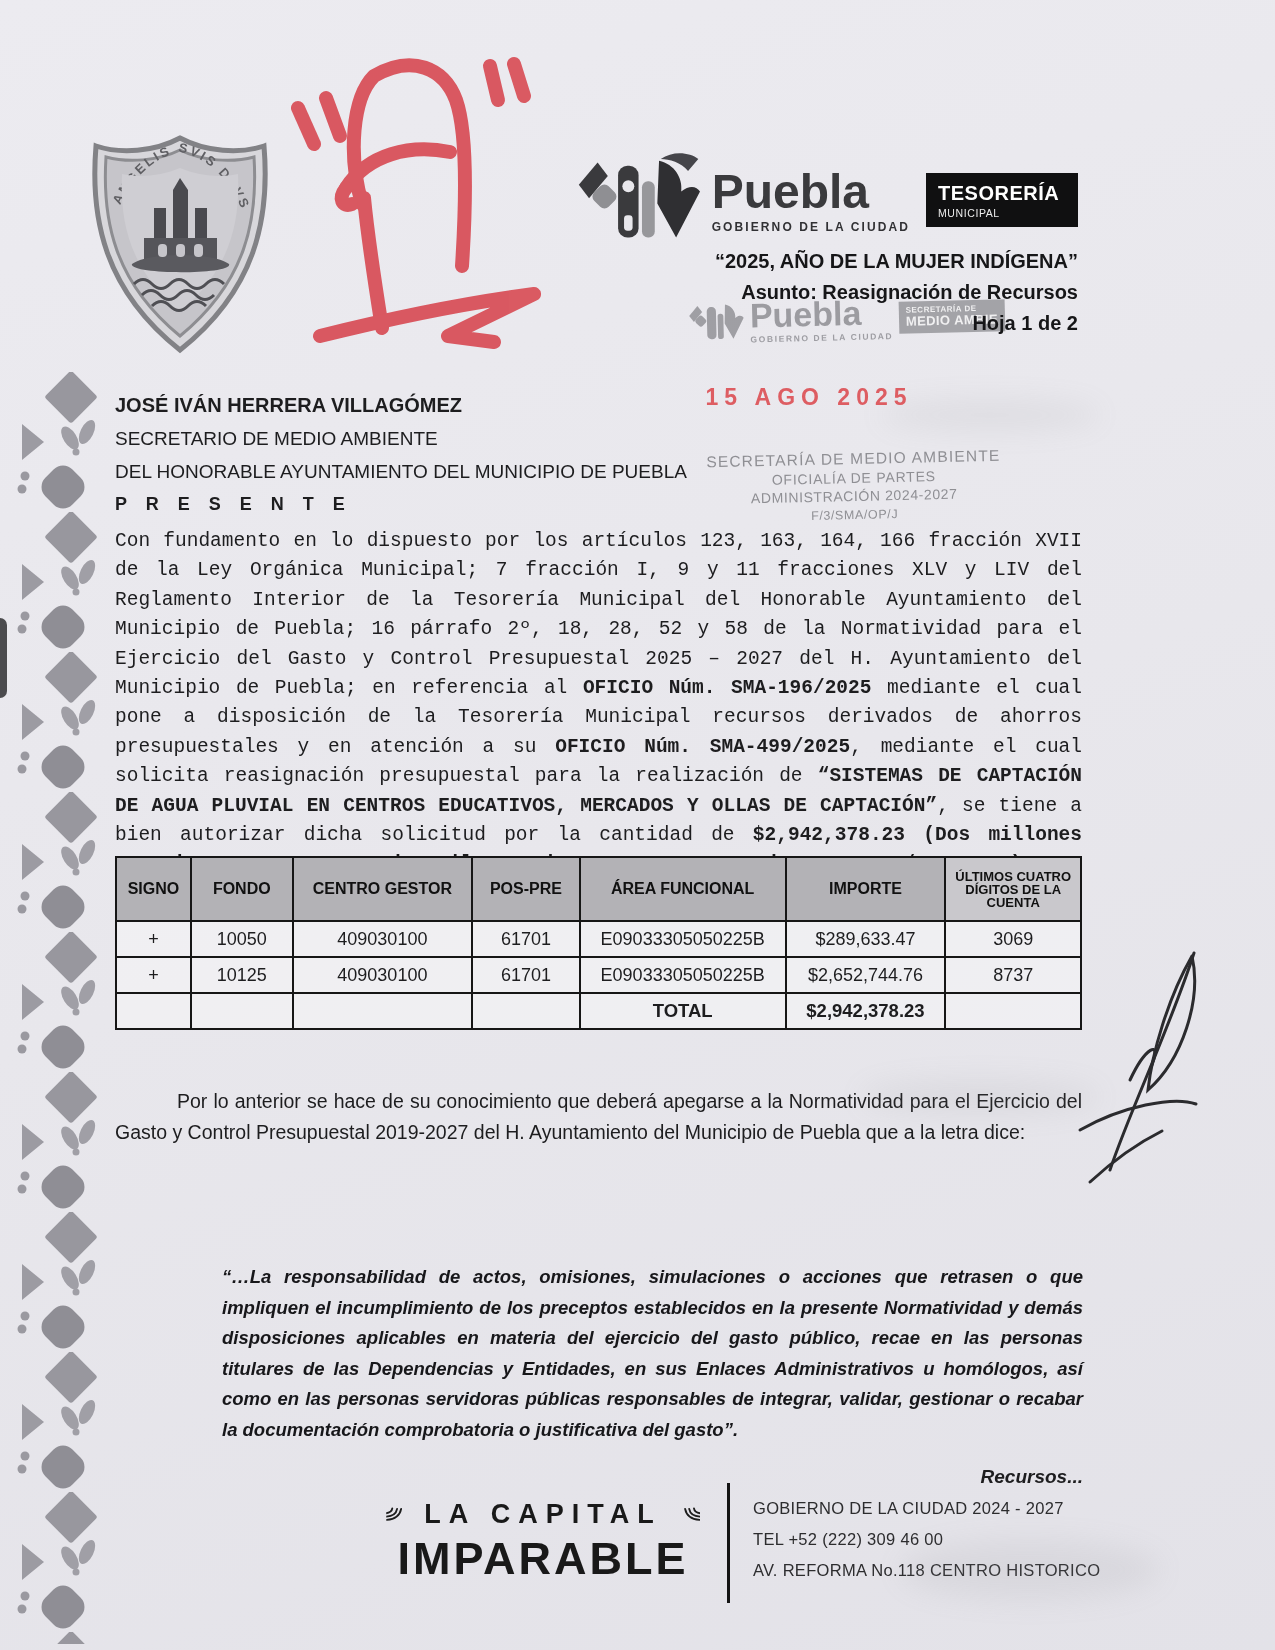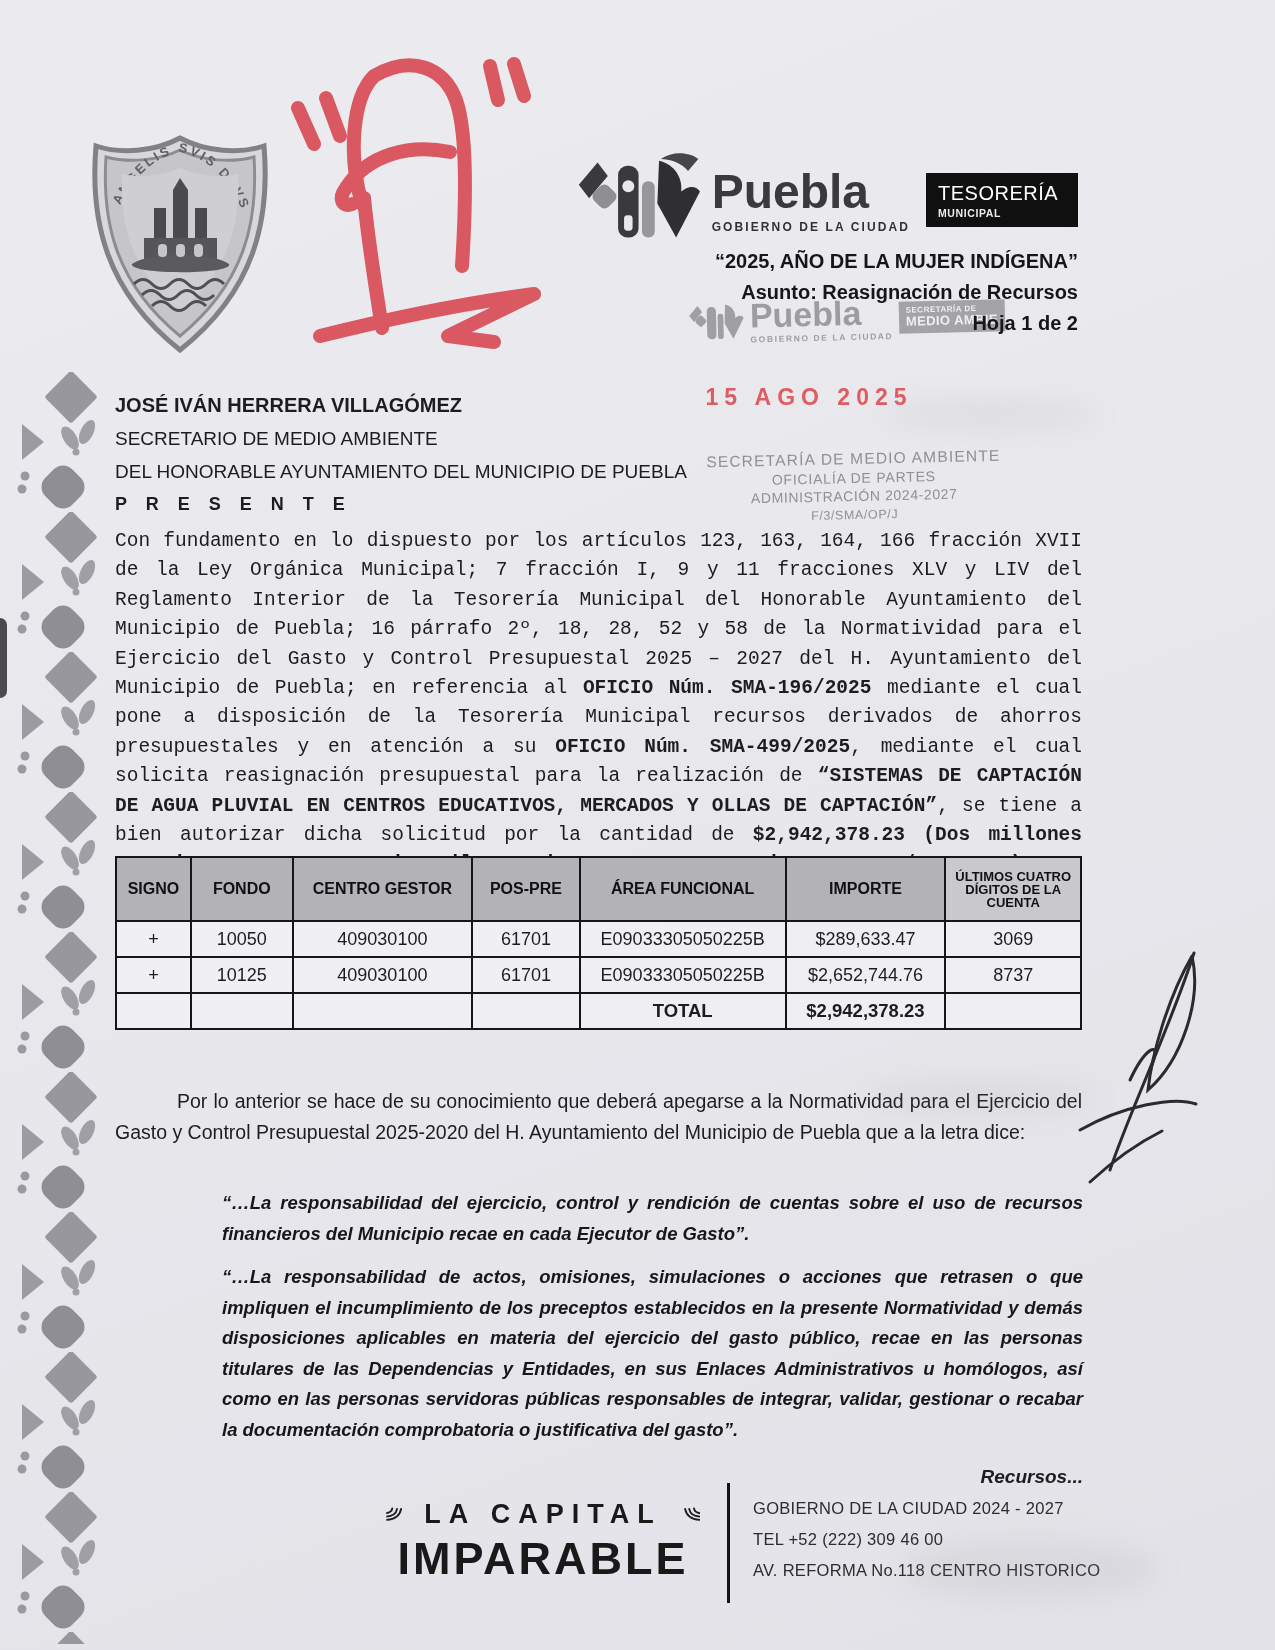--- a/index.html
+++ b/index.html
@@ -7,22 +7,22 @@
         background:linear-gradient(160deg,#ecebf0 0%,#e8e7ec 50%,#e3e2e8 100%);
         font-family:"Liberation Sans",sans-serif;color:#1d1d1f;}
   .abs{position:absolute;}
 
   
   .logo-row{top:148px;right:197px;display:flex;align-items:center;gap:12px;}
   .wordmark{line-height:1;text-align:left;}
   .wordmark .brand{font-size:48px;font-weight:700;color:#3a3a3d;letter-spacing:0px;}
   .wordmark .sub{font-size:12px;font-weight:700;color:#313134;letter-spacing:2.1px;margin-top:5px;}
   .tm-box{background:#101011;color:#fff;padding:9px 12px 8px 12px;min-width:128px;margin-left:4px;}
-  .tm-box .l1{font-size:20px;font-weight:400;letter-spacing:.5px;}
-  .tm-box .l2{font-size:10.5px;font-weight:700;color:#ececec;letter-spacing:.6px;margin-top:2px;}
+  .tm-box .l1{font-size:20px;font-weight:700;letter-spacing:.5px;}
+  .tm-box .l2{font-size:10.5px;font-weight:400;color:#ececec;letter-spacing:.6px;margin-top:2px;}
 
   .hdr-lines{top:246px;right:197px;text-align:right;font-weight:700;font-size:20px;line-height:31px;z-index:5;color:#161618;}
 
   
   .ghost-stamp{top:296px;left:686px;width:330px;display:flex;align-items:center;gap:6px;transform:rotate(-1.4deg);z-index:2;opacity:.78;}
   .ghost-word{line-height:1;}
   .ghost-word .gb{font-size:34px;font-weight:700;color:rgba(110,110,115,.8);}
   .ghost-word .gs{font-size:8.5px;font-weight:700;color:rgba(120,120,126,.85);letter-spacing:1.6px;margin-top:3px;}
   .ghost-box{background:rgba(128,128,133,.85);color:#f2f2f2;padding:4px 7px;line-height:1.15;}
   .ghost-box .g1{font-size:8px;font-weight:700;letter-spacing:.5px;}
@@ -256,23 +256,22 @@
   <svg class="abs" style="left:1072px;top:938px;z-index:6;" width="140" height="255" viewBox="0 0 140 255">
     <g stroke="#2b2b2e" stroke-width="3" stroke-linecap="round" fill="none">
       <path d="M38 232 C58 172 98 90 122 15"></path>
       <path d="M120 18 C130 62 110 122 76 152 C80 115 96 60 120 18"></path>
       <path d="M58 142 C73 110 90 100 80 127"></path>
       <path d="M8 192 C50 168 102 158 124 166"></path>
       <path d="M18 244 C44 220 72 202 90 193"></path>
     </g>
   </svg>
 
-  <div class="abs p2">Por lo anterior se hace de su conocimiento que deberá apegarse a la Normatividad para el Ejercicio del Gasto y Control Presupuestal 2025-2020 del H. Ayuntamiento del Municipio de Puebla que a la letra dice:</div>
-
-  <div class="abs quote q1">“…La responsabilidad del ejercicio, control y rendición de cuentas sobre el uso de recursos financieros del Municipio recae en cada Ejecutor de Gasto”.</div>
+  <div class="abs p2">Por lo anterior se hace de su conocimiento que deberá apegarse a la Normatividad para el Ejercicio del Gasto y Control Presupuestal 2019-2027 del H. Ayuntamiento del Municipio de Puebla que a la letra dice:</div>
+
   <div class="abs quote q2">“…La responsabilidad de actos, omisiones, simulaciones o acciones que retrasen o que impliquen el incumplimiento de los preceptos establecidos en la presente Normatividad y demás disposiciones aplicables en materia del ejercicio del gasto público, recae en las personas titulares de las Dependencias y Entidades, en sus Enlaces Administrativos u homólogos, así como en las personas servidoras públicas responsables de integrar, validar, gestionar o recabar la documentación comprobatoria o justificativa del gasto”.</div>
 
   <div class="abs continua">Recursos...</div>
 
   <div class="abs slogan">
     <div class="row1">
       <svg width="42" height="36" viewBox="0 0 44 40" style="transform:scaleX(-1);">
         <g stroke="#1d1d1d" stroke-width="5" stroke-linecap="round" fill="none">
           <path d="M42 36 C18 34 6 22 3 6"></path>
           <path d="M43 27 C26 26 16 17 14 6"></path>

